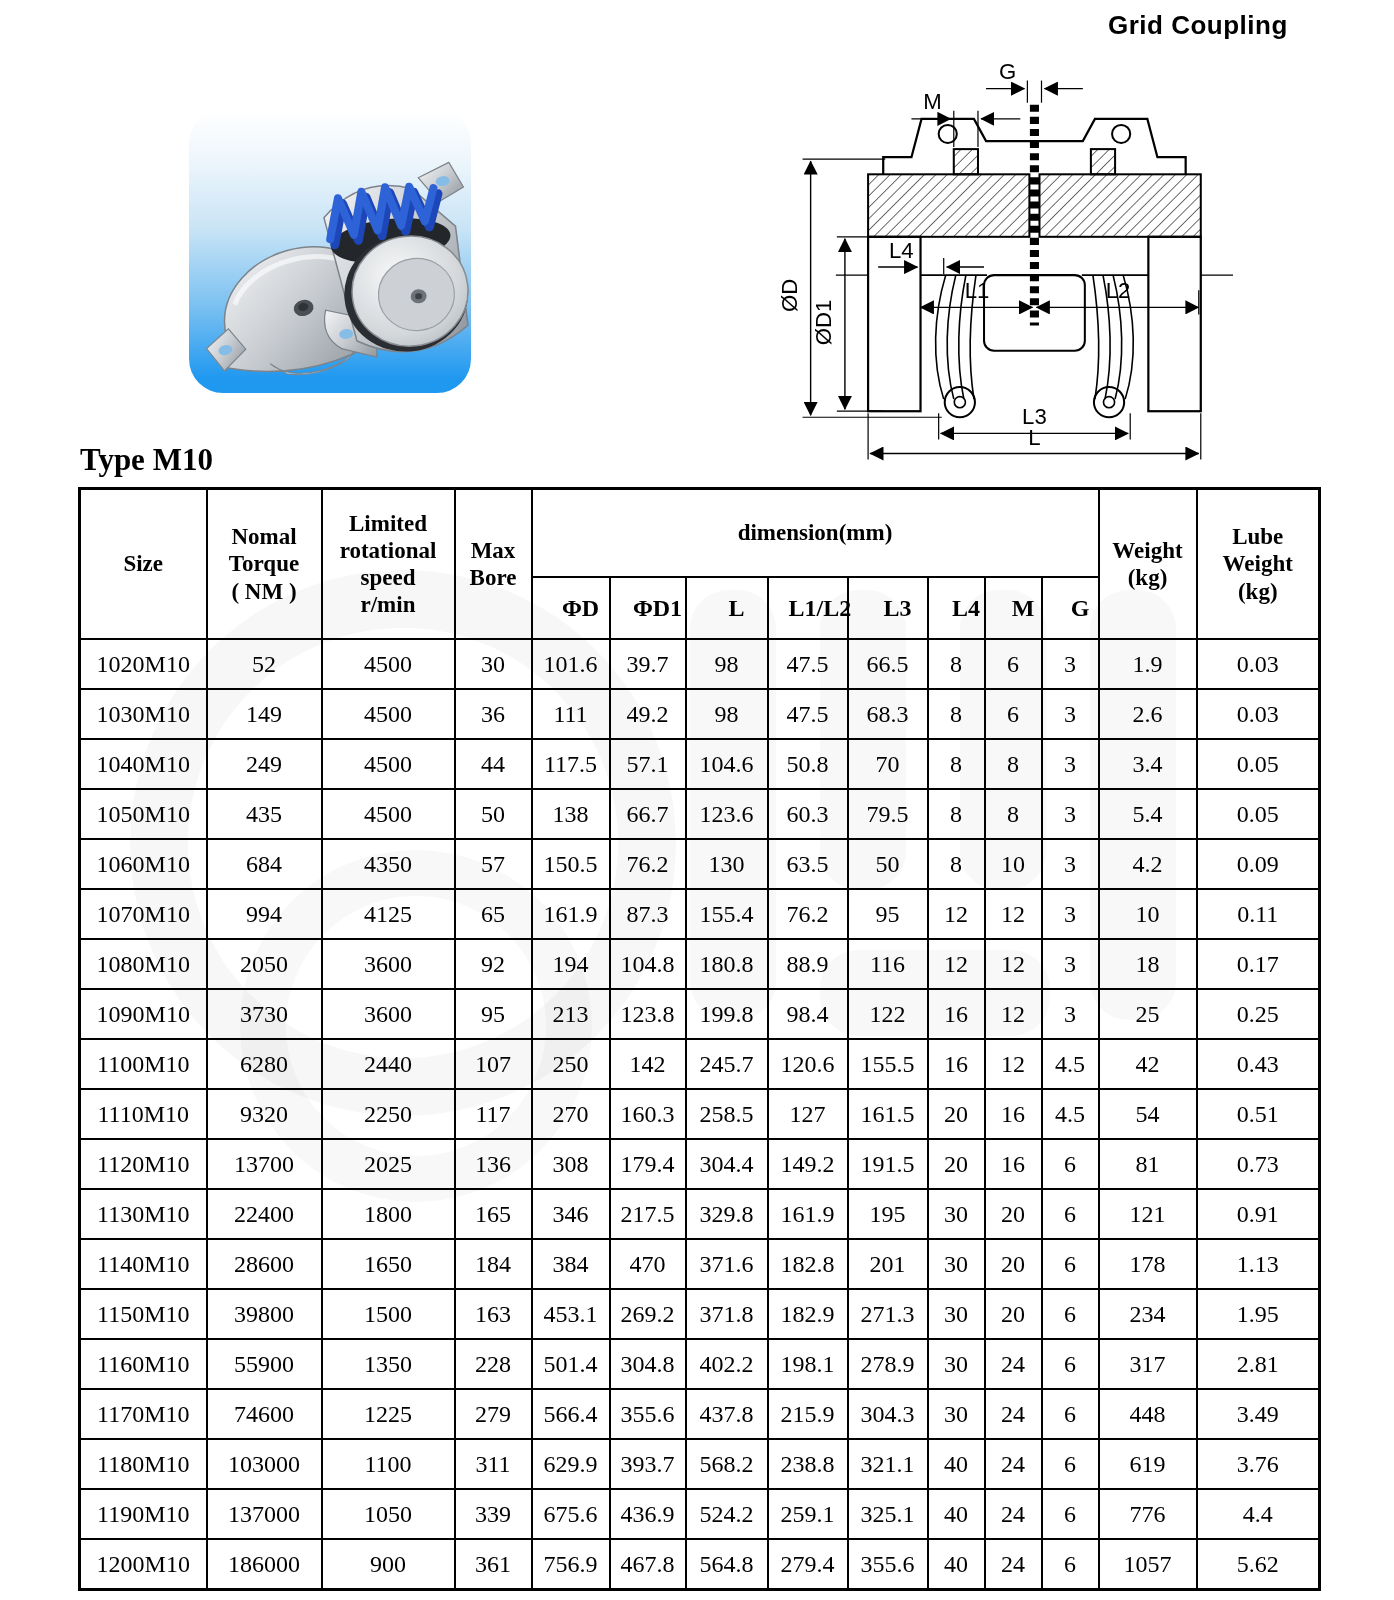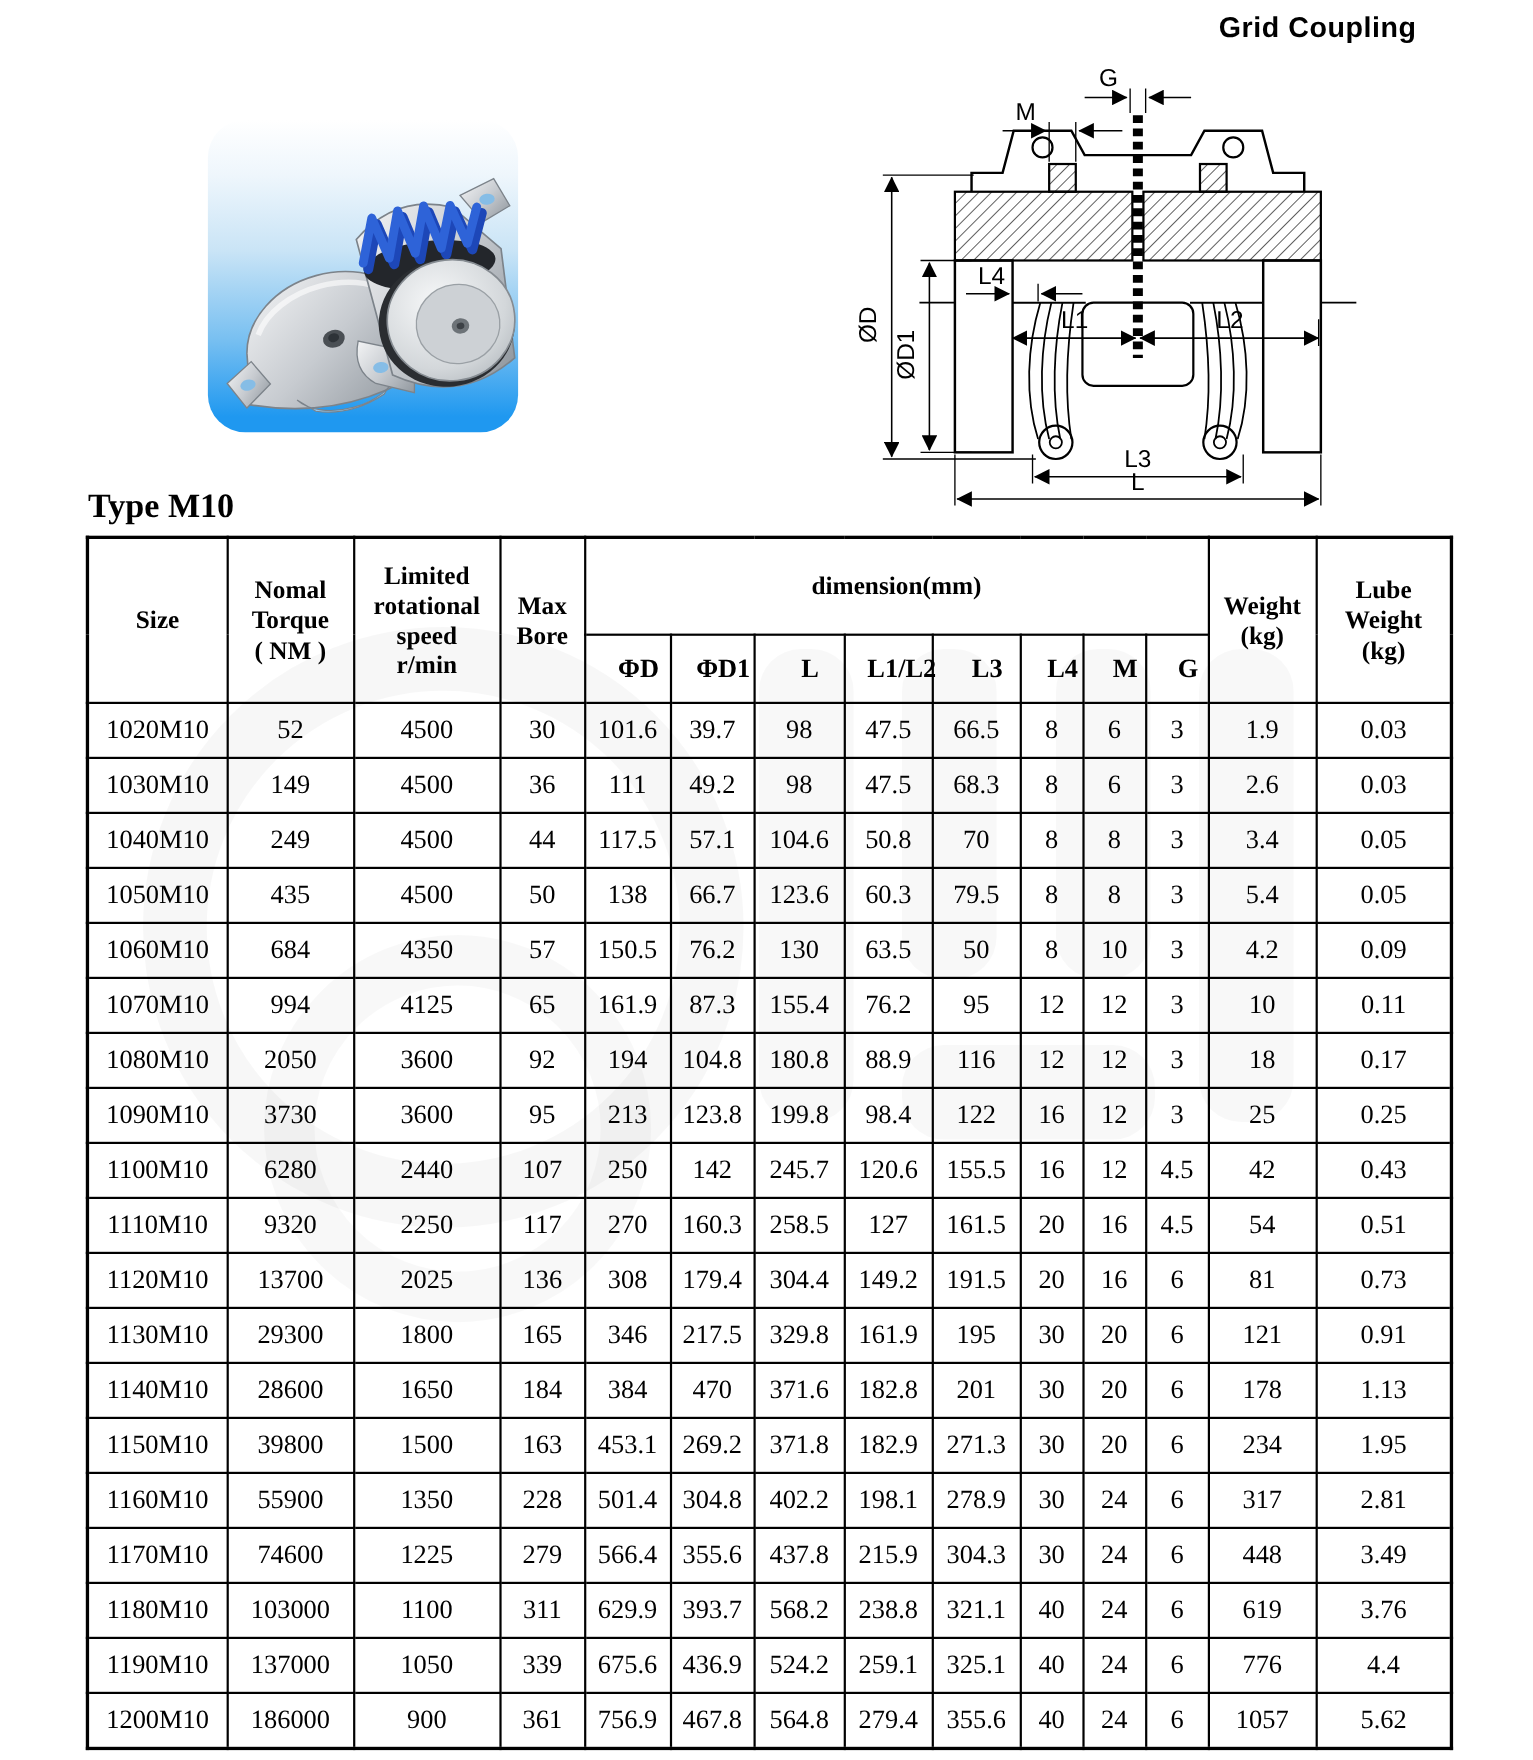--- a/index.html
+++ b/index.html
@@ -415,21 +415,21 @@
           <td>149.2</td>
           <td>191.5</td>
           <td>20</td>
           <td>16</td>
           <td>6</td>
           <td>81</td>
           <td>0.73</td>
         </tr>
         <tr>
           <td>1130M10</td>
-          <td>29300</td>
+          <td>22400</td>
           <td>1800</td>
           <td>165</td>
           <td>346</td>
           <td>217.5</td>
           <td>329.8</td>
           <td>161.9</td>
           <td>195</td>
           <td>30</td>
           <td>20</td>
           <td>6</td>

